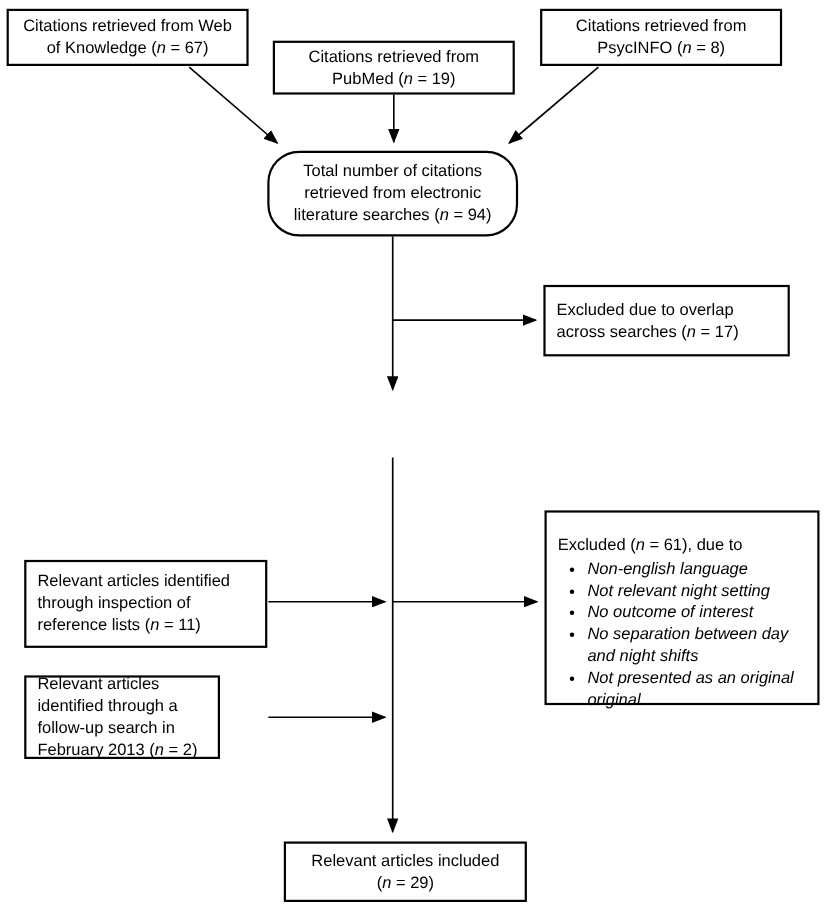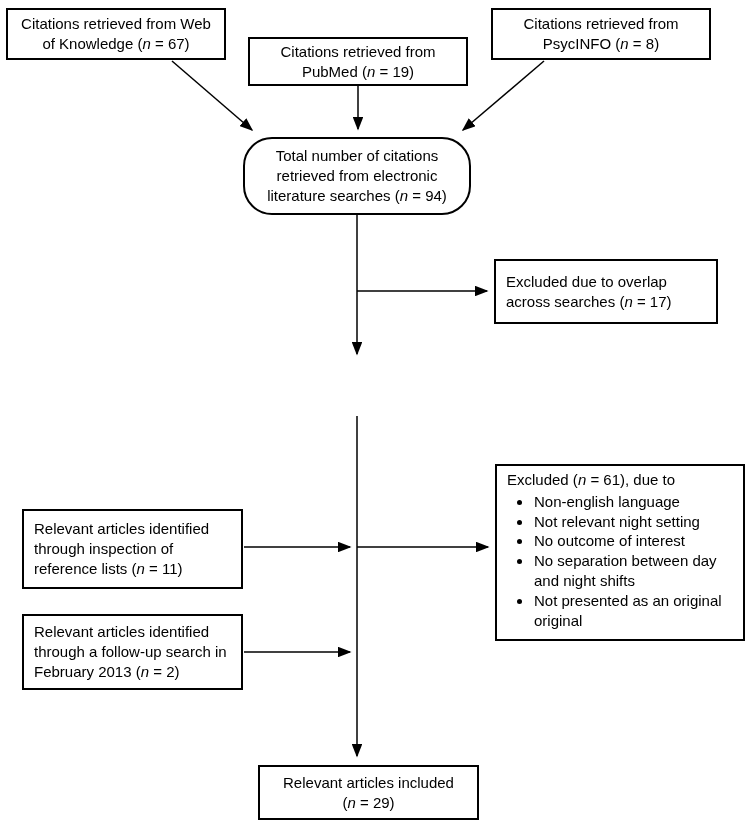--- a/index.html
+++ b/index.html
@@ -44,38 +44,39 @@
     padding: 4px 9px;
   }
   .box.leftal {
     align-items: center;
     text-align: left;
     padding: 4px 10px;
   }
   .box.block {
     display: block;
     text-align: left;
-    padding: 4px 10px 8px 10px;
+    padding: 20px 10px 8px 10px;
   }
   .box.block ul {
     margin: 2px 0 12px 0;
     padding-left: 26px;
     list-style: disc;
+    font-style: italic;
   }
   .box.block li { padding-left: 1px; }
 
   #b-wok       { left: 6px;   top: 8px;   width: 220px; height: 52px; }
   #b-pubmed    { left: 248px; top: 8px;   width: 220px; height: 49px; margin-top: 29px; }
   #b-psycinfo  { left: 491px; top: 8px;   width: 220px; height: 52px; }
   #b-total     { left: 243px; top: 137px; width: 228px; height: 78px; border-radius: 29px; }
   #b-overlap   { left: 494px; top: 259px; width: 224px; height: 65px; }
   #b-abstracts { left: 243px; top: 362px; width: 227px; height: 54px; }
   #b-excluded  { left: 495px; top: 464px; width: 250px; height: 177px; }
   #b-reflists  { left: 22px;  top: 509px; width: 221px; height: 80px; }
-  #b-followup  { left: 22px;  top: 614px; width: 221px; height: 76px; }
+  #b-followup  { left: 22px;  top: 614px; width: 178px; height: 76px; }
   #b-included  { left: 258px; top: 765px; width: 221px; height: 55px; }
 </style>
 </head>
 <body>
 
 <div class="canvas">
 
   <svg class="arrows" width="756" height="828" viewBox="0 0 756 828" xmlns="http://www.w3.org/2000/svg">
     <defs>
       <marker id="arrow" markerWidth="9" markerHeight="7" refX="8" refY="3.5" orient="auto" markerUnits="strokeWidth">

